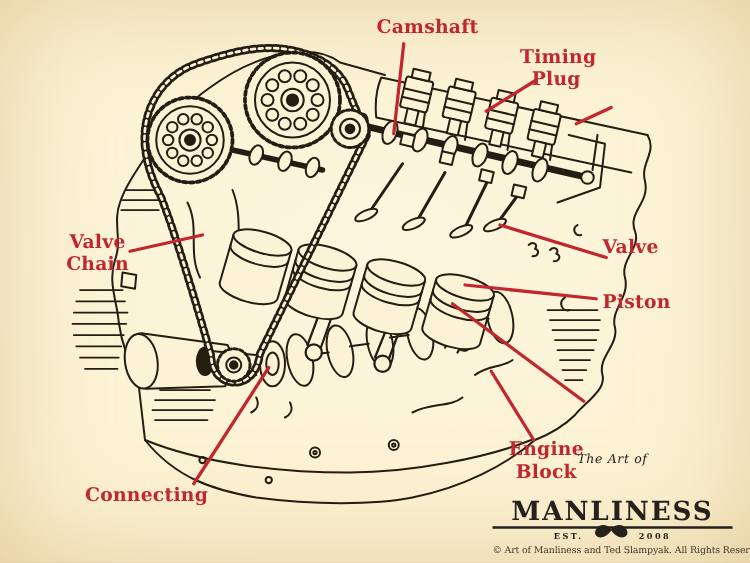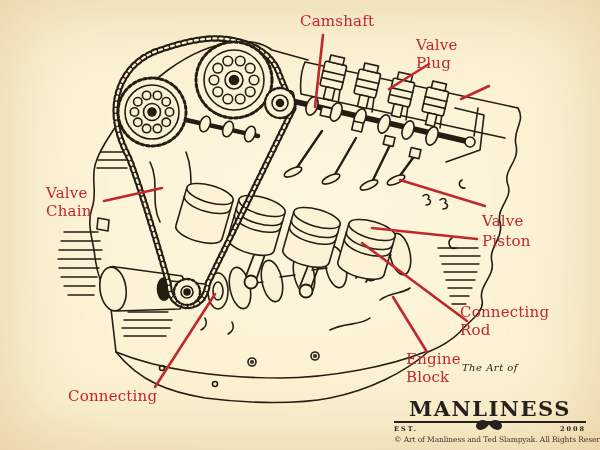--- a/index.html
+++ b/index.html
@@ -10,36 +10,36 @@
   }
   html,body{margin:0;padding:0;}
   body{font-family:"DejaVu Serif", serif; background:#e8dcc0;}
   .stage{
     position:relative; width:600px; height:450px; overflow:hidden;
     background: radial-gradient(ellipse 120% 100% at 50% 45%, #fdf6de 0%, #fcf2d2 55%, #f7e7c1 85%, #f2dfb2 100%);
     box-shadow: inset 0 0 90px rgba(210,176,118,0.5);
   }
   svg.art{position:absolute; left:0; top:0;}
   .lbl{
-    position:absolute; color:var(--red); font-weight:normal; font-size:15px;
-    line-height:1.18; text-align:left; letter-spacing:0.2px;
+    position:absolute; color:var(--red); font-weight:bold; font-size:15px;
+    line-height:1.18; text-align:center; letter-spacing:0.2px;
   }
   .nowrap{white-space:nowrap;}
   .logo{
     position:absolute; right:14px; bottom:6px; width:192px; text-align:center; color:var(--logo);
   }
   .logo-script{
     font-style:italic; font-size:10px; margin-bottom:-4px; letter-spacing:0.5px;
   }
   .logo-word{
     font-weight:bold; font-size:21px; letter-spacing:1.5px; line-height:1.05;margin-top:29px;
   }
   .logo-est-row{
     border-top:2.5px solid var(--logo); margin-top:1px; padding-top:1px;
-    display:flex; justify-content:space-between; align-items:flex-start; gap:7px;
+    display:flex; justify-content:center; align-items:flex-start; gap:7px;
   }
   .logo-est-row span{
     font-size:6.5px; font-weight:bold; letter-spacing:2px; margin-top:1px;
   }
   .mustache{margin-top:-4px;}
   .copyright{
     margin-top:2px; font-size:7.5px; color:#42382a; white-space:nowrap; text-align:right; letter-spacing:-0.1px;
   }
 </style>
 </head>
@@ -251,25 +251,24 @@
       <line x1="104" y1="201" x2="162" y2="188"></line>
       <line x1="485" y1="206" x2="400" y2="180"></line>
       <line x1="477" y1="239" x2="372" y2="228"></line>
       <line x1="467" y1="321" x2="362" y2="243"></line>
       <line x1="427" y1="352" x2="393" y2="297"></line>
       <line x1="155" y1="387" x2="215" y2="294"></line>
     </g>
   </svg>
 
   <div class="lbl nowrap" style="left:300px; top:13px; width:84px;">Camshaft</div>
-  <div class="lbl" style="left:416px; top:37px; width:58px;">Valve Plug</div>
+  <div class="lbl" style="left:416px; top:37px; width:58px;">Timing Plug</div>
   <div class="lbl" style="left:46px; top:185px; width:64px;">Valve Chain</div>
-  <div class="lbl nowrap" style="left:482px; top:213px;">Valve</div>
+  <div class="lbl nowrap" style="left:482px; top:189px;">Valve</div>
   <div class="lbl nowrap" style="left:482px; top:233px;">Piston</div>
-  <div class="lbl" style="left:460px; top:304px; width:96px;">Connecting Rod</div>
   <div class="lbl" style="left:406px; top:351px; width:62px;">Engine Block</div>
   <div class="lbl nowrap" style="left:68px; top:388px;">Connecting</div>
 
   <div class="logo">
     <div class="logo-script">The Art of</div>
     <div class="logo-word">MANLINESS</div>
     <div class="logo-est-row">
       <span>EST.</span>
       <svg class="mustache" width="30" height="11" viewBox="0 0 26 10">
         <path d="M13,3 C10,-1 4,-1 2,3 C0,6 2,9 5,9 C8,9 11,7 13,4 C15,7 18,9 21,9 C24,9 26,6 24,3 C22,-1 16,-1 13,3 Z" fill="#26211c"></path>

